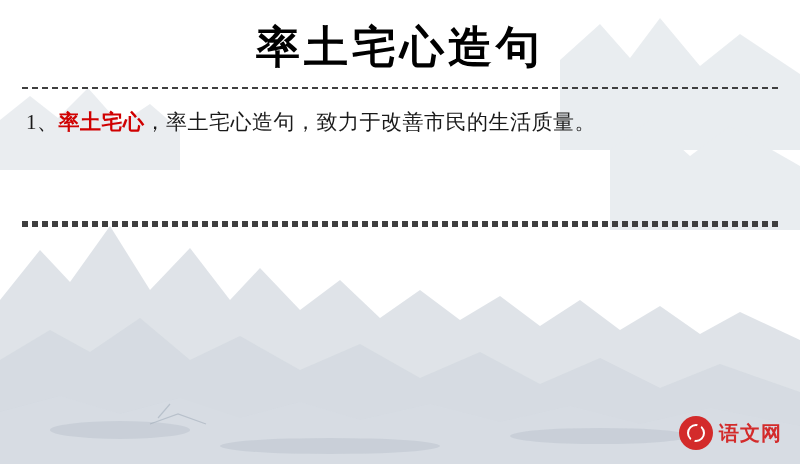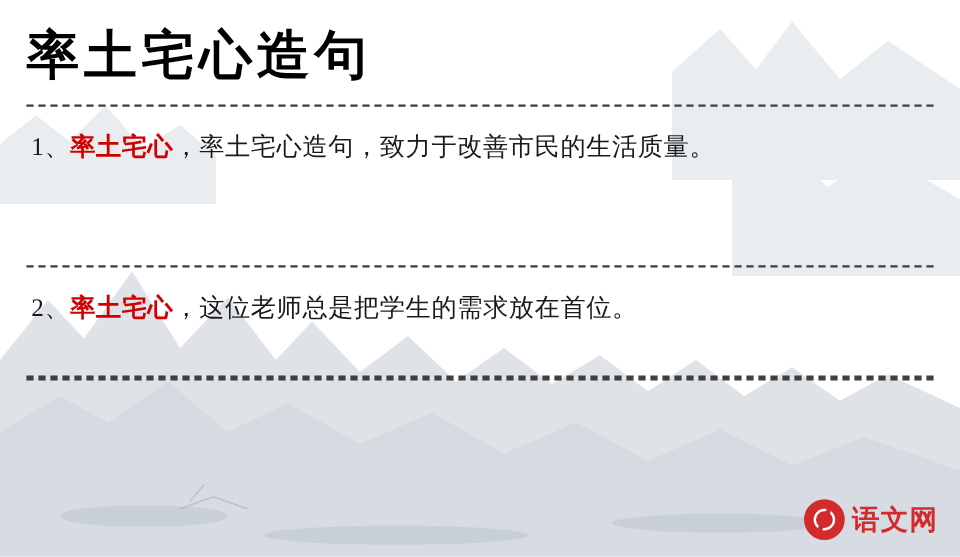--- a/index.html
+++ b/index.html
@@ -29,20 +29,21 @@
   }
   .content {
     position: relative;
     z-index: 2;
     width: 800px;
     height: 464px;
     box-sizing: border-box;
     padding: 0 22px;
   }
   .title {
+    text-align: center;
     font-family: "DejaVu Serif", "Liberation Serif", serif;
     font-weight: bold;
     font-size: 44px;
     letter-spacing: 4px;
     color: #000000;
     padding-top: 22px;
     padding-bottom: 14px;
     line-height: 1.15;
     white-space: nowrap;
   }
@@ -103,21 +104,21 @@
     left: 15px;
     top: 5px;
     width: 4px;
     height: 24px;
     background: #d32b2b;
     transform: rotate(25deg);
   }
   .logo-text {
     font-family: Liberation Sans, sans-serif;
     font-weight: bold;
-    font-size: 23px;
+    font-size: 20px;
     color: #d32b2b;
     letter-spacing: 1px;
   }
 </style>
 </head>
 <body>
 
 <div class="page">
 
   <svg class="ink-bg" viewBox="0 0 800 464" preserveAspectRatio="none">
@@ -151,23 +152,20 @@
     <div class="title">率土宅心造句</div>
 
     <div class="divider"></div>
 
     <div class="sentence row-1">
       <span>1、</span><span class="idiom">率土宅心</span><span>，率土宅心造句，致力于改善市民的生活质量。</span>
     </div>
 
     <div class="divider"></div>
 
-    <div class="sentence row-2">
-      <span>2、</span><span class="idiom">率土宅心</span><span>，这位老师总是把学生的需求放在首位。</span>
-    </div>
 
     <div class="divider"></div>
 
 
     <div class="divider"></div>
 
   </div>
 
   <div class="logo">
     <span class="logo-mark"></span>

